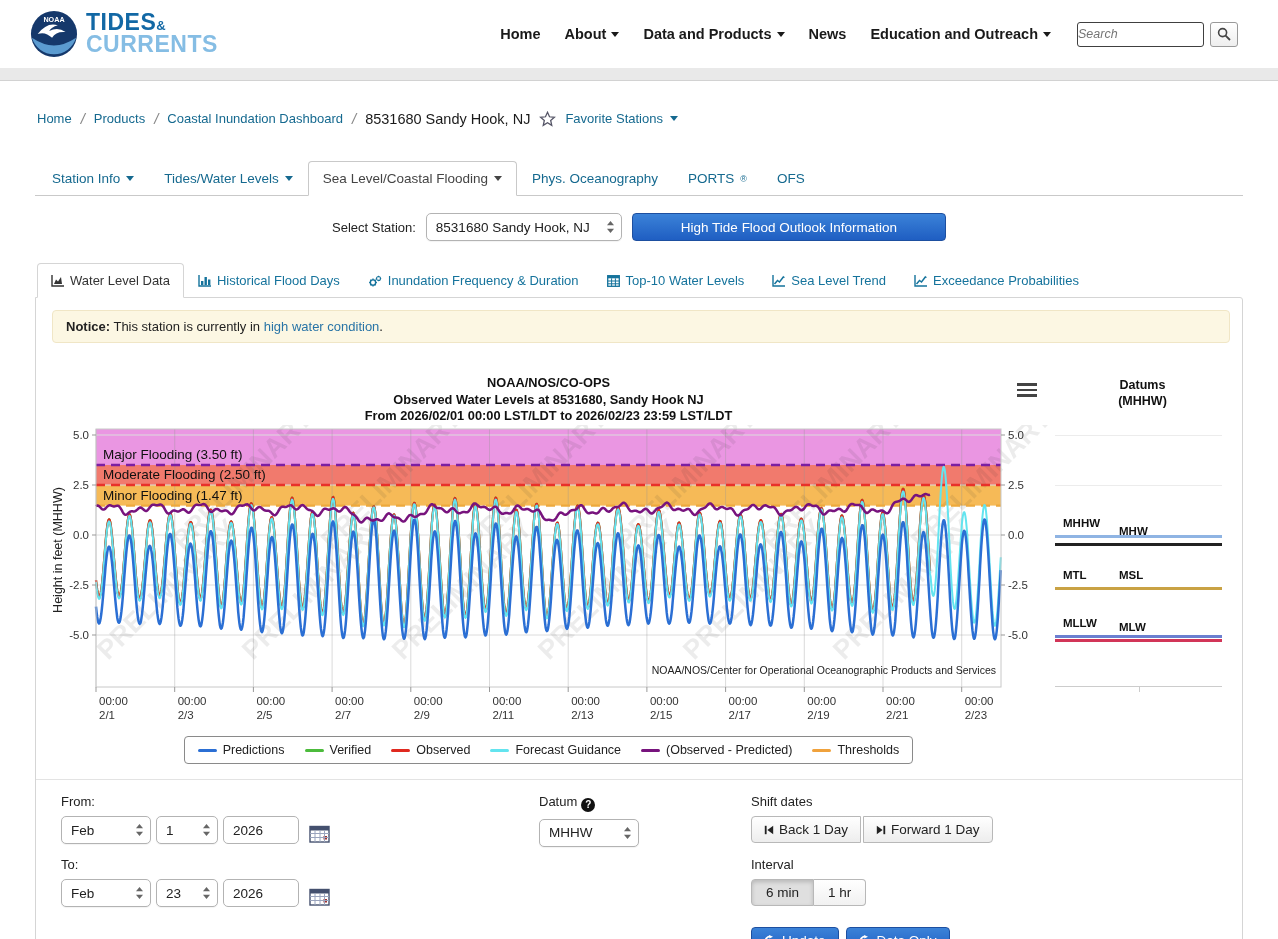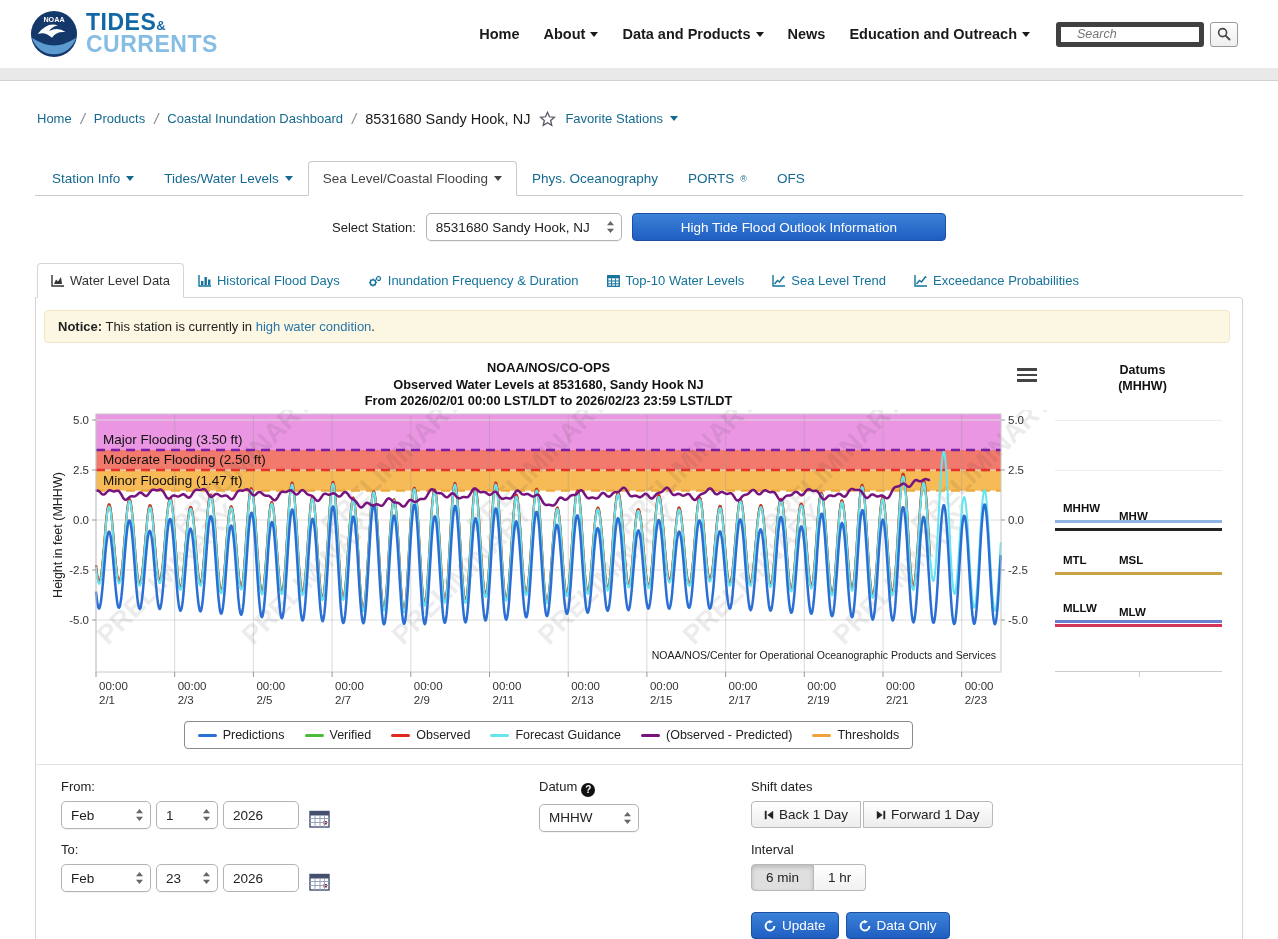--- a/index.html
+++ b/index.html
@@ -10,21 +10,21 @@
   .site-header { display:flex; align-items:center; height:68px; padding:0 40px 0 30px; background:#fff; }
   .brand { display:flex; align-items:center; gap:8px; }
   .brand-text { line-height:0.95; }
   .brand-line1 { font-size:23px; font-weight:bold; color:#1268a5; letter-spacing:0.5px; }
   .brand-amp { font-size:13px; font-weight:bold; color:#1268a5; }
   .brand-line2 { font-size:23px; font-weight:bold; color:#85bde4; letter-spacing:0.5px; }
   .main-nav { display:flex; align-items:center; gap:24px; margin-left:auto; }
   .nav-item { display:flex; align-items:center; gap:5px; font-size:14.5px; font-weight:bold; color:#1a1a1a; text-decoration:none; cursor:pointer; }
   .caret-down { width:0; height:0; border-left:4px solid transparent; border-right:4px solid transparent; border-top:5px solid currentColor; display:inline-block; }
   .search-area { display:flex; align-items:center; margin-left:26px; gap:6px; }
-  .search-input { width:148px; height:25px; border:5px solid #404040; border-radius:3px; padding:0 16px; font-size:12.5px; font-style:italic; color:#555; }
+  .search-input { width:127px; height:25px; border:1px solid #404040; border-radius:3px; padding:0 0; font-size:12.5px; font-style:italic; color:#555; }
   .search-btn { width:28px; height:25px; border:1px solid #999; border-radius:3px; background:linear-gradient(#fff,#eee); cursor:pointer; display:flex; align-items:center; justify-content:center; }
   .top-strip { height:13px; background:#e9e9e9; border-bottom:1px solid #d2d2d2; }
 
   
   .breadcrumb { margin:29px 0 0 37px; display:flex; align-items:center; gap:9px; font-size:13px; }
   .crumb-link { color:#15698f; text-decoration:none; cursor:pointer; }
   .crumb-sep::after { content:"/"; color:#888; font-size:15px; font-style:italic; }
   .crumb-current { color:#1a1a1a; font-size:14.5px; }
   .fav-link { color:#15698f; text-decoration:none; display:flex; align-items:center; gap:7px; cursor:pointer; }
 
@@ -45,25 +45,25 @@
   .btn-flood { height:28px; padding:0 48px; font-size:13.5px; }
 
   
   .dashboard { margin:22px 35px 0 35px; }
   .subtabs { display:flex; position:relative; z-index:2; margin-bottom:-1px; padding-left:2px;text-align:center; }
   .subtab { display:flex; align-items:center; gap:6px; padding:9px 13px; font-size:13px; color:#15739c; cursor:pointer; border:1px solid transparent; }
   .subtab.active { background:#fff; border:1px solid #d5d5d5; border-bottom-color:#fff; border-radius:4px 4px 0 0; color:#333; }
   .subtab svg { flex:none; }
   .content-box { border:1px solid #d5d5d5; background:#fff; min-height:640px; border-radius:0 3px 3px 3px; }
 
-  .notice-bar { margin:12px 12px 0 8px; padding:8px 13px; background:#fcf7e3; border:1px solid #f0e6c6; border-radius:4px; font-size:13px; color:#222; }
+  .notice-bar { margin:12px 12px 0 16px; padding:8px 13px; background:#fcf7e3; border:1px solid #f0e6c6; border-radius:4px; font-size:13px; color:#222; }
   .notice-bar a { color:#2874a6; text-decoration:none; cursor:pointer; }
 
   
-  .chart-row { display:flex; padding:9px 8px 0 10px; }
+  .chart-row { display:flex; padding:24px 8px 0 10px; }
   .chart-main { width:1005px; position:relative; }
   .chart-header { position:relative; height:58px; }
   .chart-titles { text-align:center; padding-top:8px; font-size:12.8px; font-weight:bold; color:#111; line-height:1.3; }
   .hamburger { position:absolute; right:14px; top:16px; width:20px; cursor:pointer; }
   .hamburger span { display:block; height:2.6px; background:#444; margin-bottom:3px; }
   .ylabel { position:absolute; width:180px; left:-78px; top:176px; text-align:center; transform:rotate(-90deg); font-size:12.5px; color:#222; }
   .datums { position:relative; flex:1; min-width:176px; }
   .datums-title { text-align:center; font-size:12.5px; font-weight:bold; color:#111; padding-top:10px; line-height:1.3; }
   .datums-box { position:absolute; top:62px; left:4px; right:12px; height:258px; }
   .dgrid { position:absolute; left:0; right:0; height:1px; background:#ececec; }

